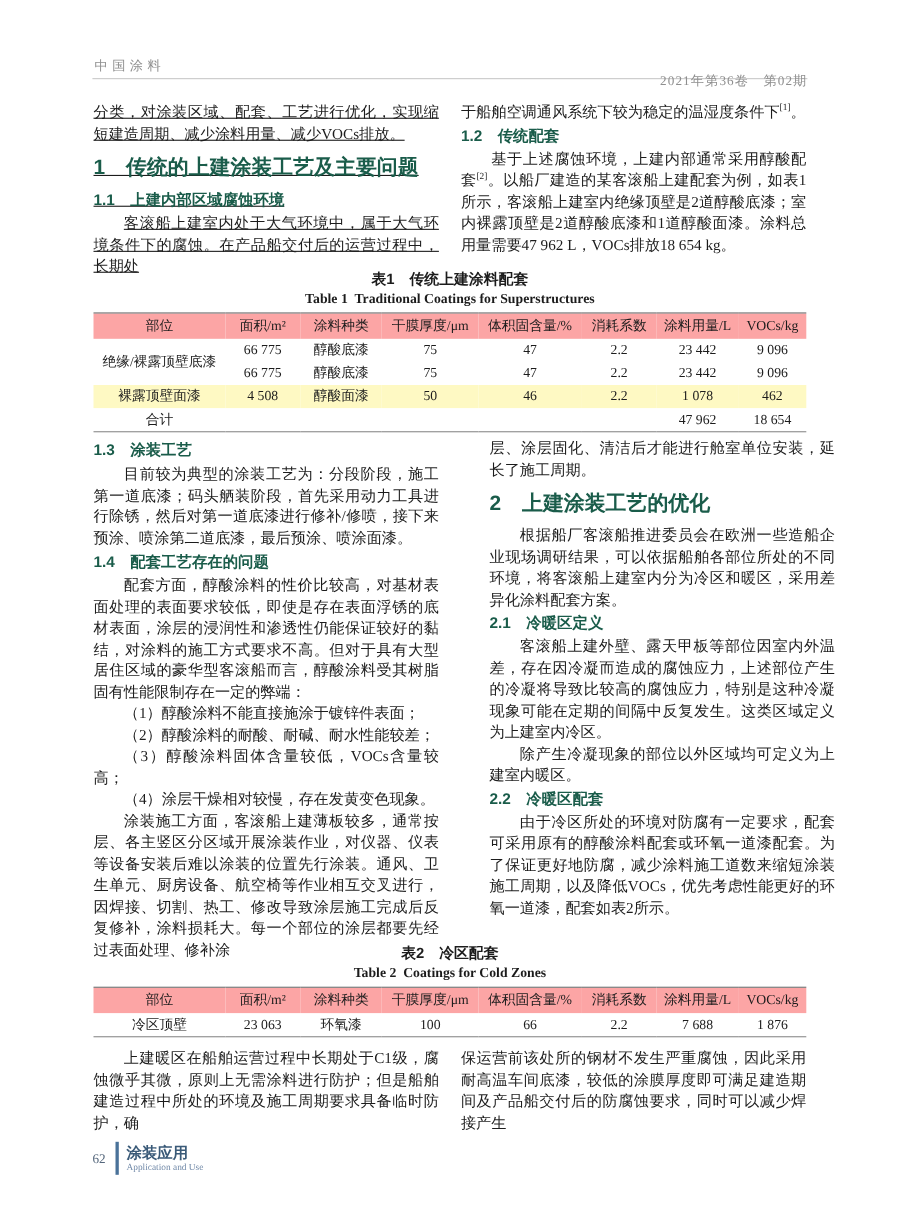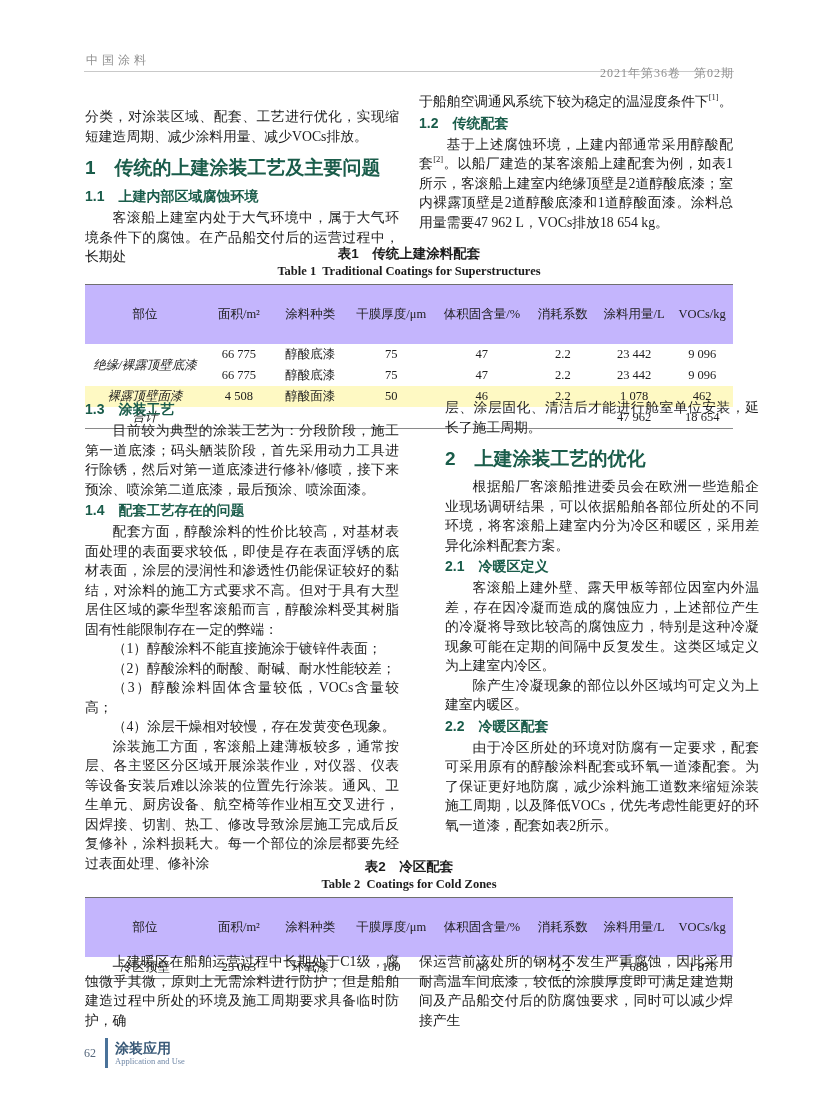--- a/index.html
+++ b/index.html
@@ -19,43 +19,43 @@
          font-size:19px;line-height:26px;margin:9px 0 5px;text-align:left;}
   .h-sub{font-family:"Liberation Sans","DejaVu Sans",sans-serif;font-weight:bold;color:#1a5c4a;
          font-size:14px;line-height:21px;margin:1px 0;text-align:left;}
   
   .tbl-block{position:absolute;left:85px;width:648px;}
   .cap-cn{text-align:center;font-family:"Liberation Sans","DejaVu Sans",sans-serif;
           font-weight:bold;font-size:13.5px;line-height:18px;}
   .cap-en{text-align:center;font-weight:bold;font-size:12.5px;line-height:17px;white-space:pre-wrap;}
   table.paper{width:100%;border-collapse:collapse;font-size:12.5px;margin-top:4px;
               border-top:1px solid #6f6f6f;border-bottom:1px solid #8a8a8a;}
-  table.paper th{background:#c4b5fd;font-weight:normal;padding:21px 2px;text-align:center;}
+  table.paper th{background:#fca5a5;font-weight:normal;padding:3px 2px;text-align:center;}
   table.paper td{text-align:center;padding:2px 2px;line-height:17px;}
   tr.hl td{background:#fef9c3;}
-  td.cl,th.cl{text-align:left;padding-left:5px;font-style:italic;}
+  td.cl,th.cl{text-align:left;padding-left:5px;}
   
   .footer{position:absolute;left:84px;top:1038px;display:flex;align-items:center;}
   .pg-num{font-size:12px;color:#55677c;margin-right:9px;}
   .f-bar{width:3px;height:30px;background:#4a7299;margin-right:7px;}
   .f-cn{font-family:"Liberation Sans","DejaVu Sans",sans-serif;font-weight:bold;
         font-size:14px;color:#3a5a78;line-height:16px;}
   .f-en{font-size:8.5px;color:#7189a8;line-height:11px;}
 </style>
 </head>
 <body>
 
 <div class="page">
 
   <div class="run-header">
     <span class="j-name">中国涂料</span>
     <span class="j-issue">2021年第36卷　第02期</span>
   </div>
 
-  <div class="col col-l" style="top:107px;">
+  <div class="col col-l" style="top:92px;text-decoration:underline;">
     <p>分类，对涂装区域、配套、工艺进行优化，实现缩短建造周期、减少涂料用量、减少VOCs排放。</p>
     <div class="h-sec">1　传统的上建涂装工艺及主要问题</div>
     <div class="h-sub">1.1　上建内部区域腐蚀环境</div>
     <p class="ind">客滚船上建室内处于大气环境中，属于大气环境条件下的腐蚀。在产品船交付后的运营过程中，长期处</p>
   </div>
 
   <div class="col col-r" style="top:92px;">
     <p><span>于船舶空调通风系统下较为稳定的温湿度条件下</span><sup class="ref">[1]</sup><span>。</span></p>
     <div class="h-sub">1.2　传统配套</div>
     <p class="ind"><span>基于上述腐蚀环境，上建内部通常采用醇酸配套</span><sup class="ref">[2]</sup><span>。以船厂建造的某客滚船上建配套为例，如表1所示，客滚船上建室内绝缘顶壁是2道醇酸底漆；室内裸露顶壁是2道醇酸底漆和1道醇酸面漆。涂料总用量需要47 962 L，VOCs排放18 654 kg。</span></p>

